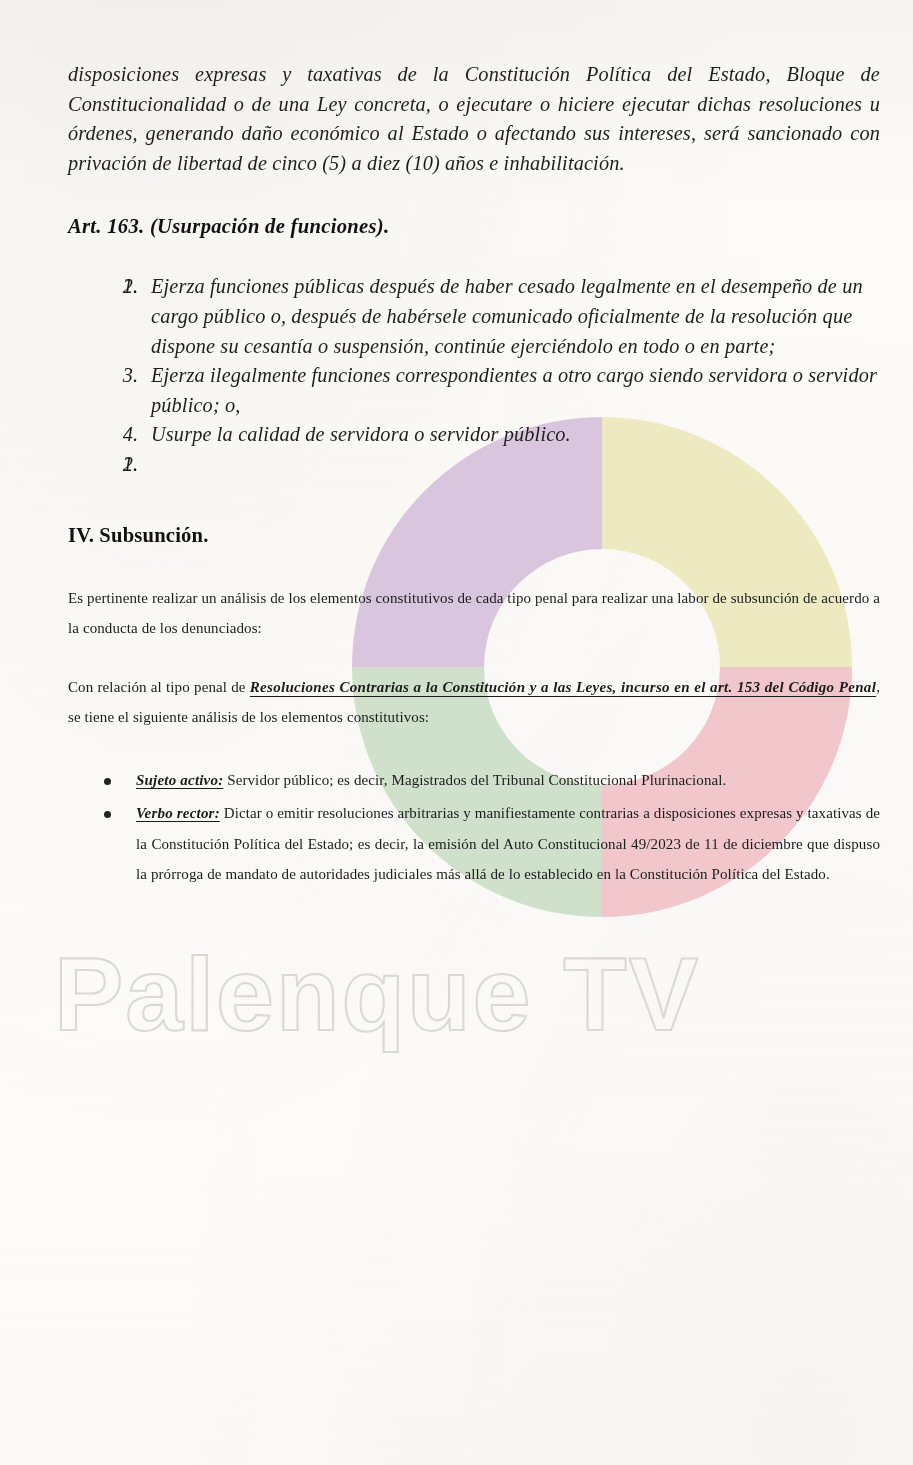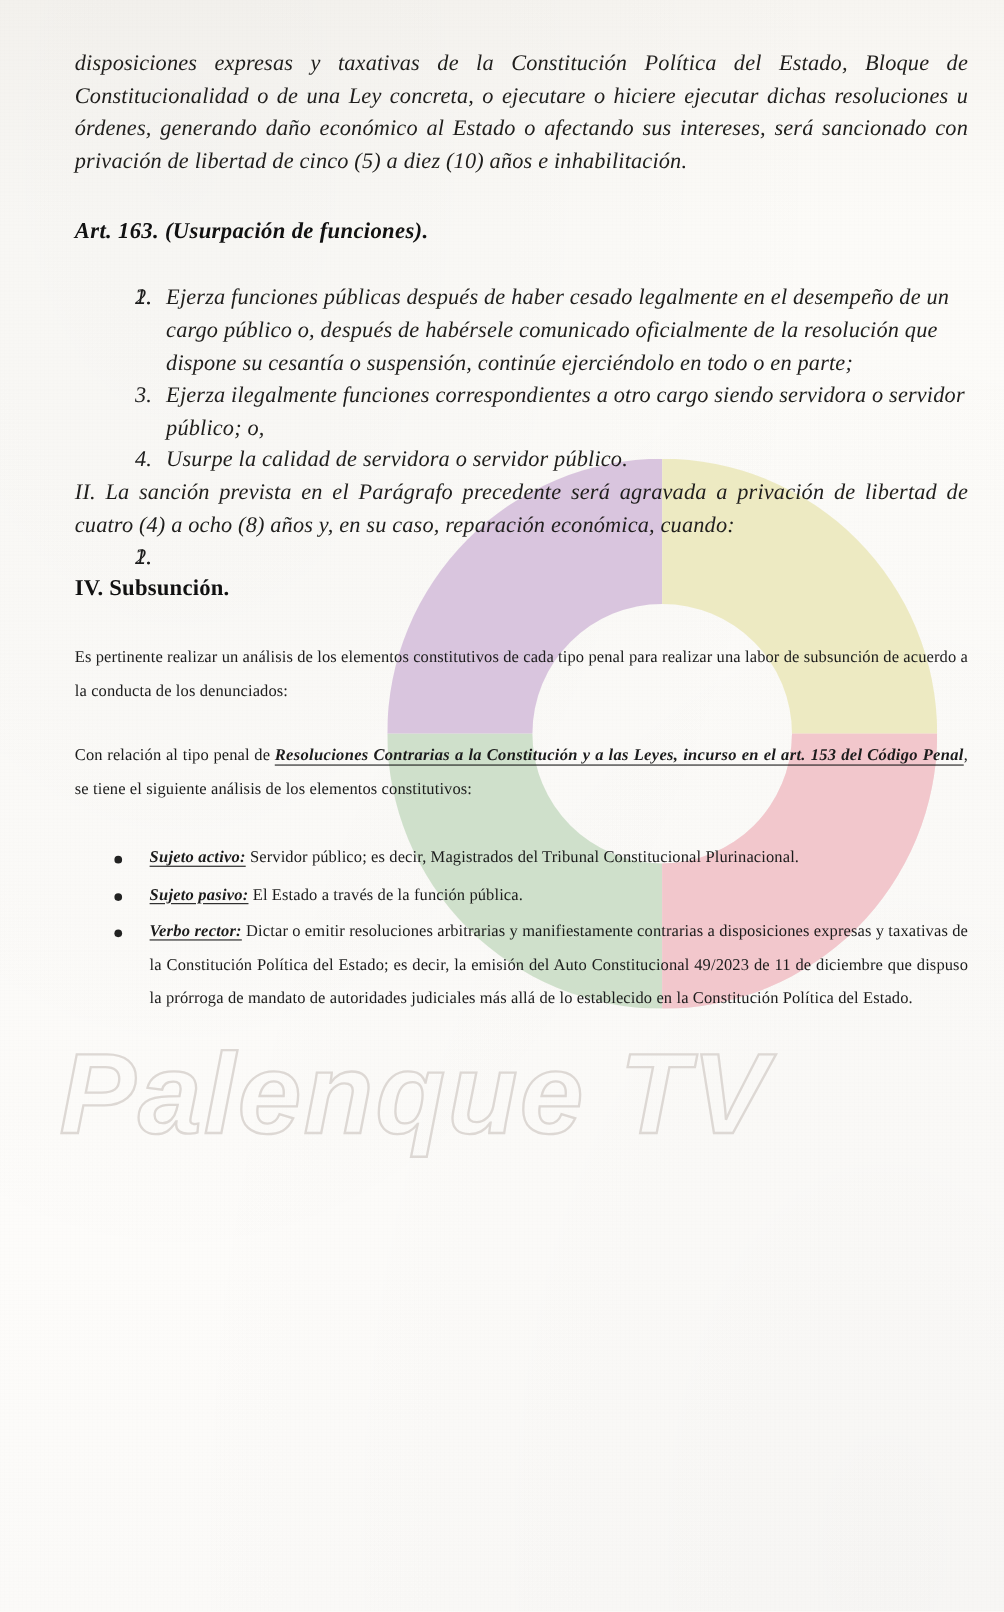--- a/index.html
+++ b/index.html
@@ -37,21 +37,20 @@
       repeating-linear-gradient(90deg, rgba(0,0,0,.010) 0 1px, rgba(0,0,0,0) 1px 4px);
     z-index: 1;
   }
 
   
   #wm-layer {
     position: absolute;
     inset: 0;
     z-index: 2;
     pointer-events: none;
-    font-style: italic;
   }
   #wm-ring {
     position: absolute;
     left: 352px;
     top: 417px;
     width: 500px;
     height: 500px;
   }
   #wm-text {
     position: absolute;
@@ -67,21 +66,21 @@
     letter-spacing: 2px;
     fill: none;
     stroke: #ddd8d4;
     stroke-width: 2.1;
   }
 
   
   #content {
     position: absolute;
     left: 68px;
-    top: 44px;
+    top: 60px;
     width: 812px;
     z-index: 3;
   }
 
   p, li, h3 { margin: 0; }
 
   .it {
     font-family: "Liberation Serif", "DejaVu Serif", serif;
     font-style: italic;
     font-size: 20.3px;
@@ -109,20 +108,21 @@
     letter-spacing: .3px;
     color: #111;
   }
   .sec-head {
     font-style: normal;
     font-weight: bold;
     font-size: 20.6px;
     line-height: 28px;
     letter-spacing: .2px;
     color: #111;
+    margin-top: 43px;
   }
 
   
   ol.num {
     list-style: none;
     margin: 0;
     padding: 0;
   }
   ol.num > li {
     position: relative;
@@ -234,21 +234,20 @@
       <li>
         <span class="marker">3.</span>
         <span class="it">Ejerza ilegalmente funciones correspondientes a otro cargo siendo servidora o servidor público; o,</span>
       </li>
       <li>
         <span class="marker">4.</span>
         <span class="it">Usurpe la calidad de servidora o servidor público.</span>
       </li>
     </ol>
 
-    <p class="it">II. La sanción prevista en el Parágrafo precedente será agravada a privación de libertad de cuatro (4) a ocho (8) años y, en su caso, reparación económica, cuando:</p>
 
     <ol class="num">
       <li>
         <span class="marker">1.</span>
       </li>
       <li>
         <span class="marker">2.</span>
       </li>
     </ol>
 
@@ -266,22 +265,18 @@
 
     <div class="gap-32"></div>
 
     <ul class="dots">
       <li>
         <span class="dot"></span>
         <p class="up"><span class="lbl">Sujeto activo:</span><span> Servidor público; es decir, Magistrados del Tribunal Constitucional Plurinacional.</span></p>
       </li>
       <li>
         <span class="dot"></span>
-        <p class="up"><span class="lbl">Sujeto pasivo:</span><span> El Estado a través de la función pública.</span></p>
-      </li>
-      <li>
-        <span class="dot"></span>
         <p class="up"><span class="lbl">Verbo rector:</span><span> Dictar o emitir resoluciones arbitrarias y manifiestamente contrarias a disposiciones expresas y taxativas de la Constitución Política del Estado; es decir, la emisión del Auto Constitucional 49/2023 de 11 de diciembre que dispuso la prórroga de mandato de autoridades judiciales más allá de lo establecido en la Constitución Política del Estado.</span></p>
       </li>
     </ul>
 
   </div>
 </div>
 
 </body></html>

